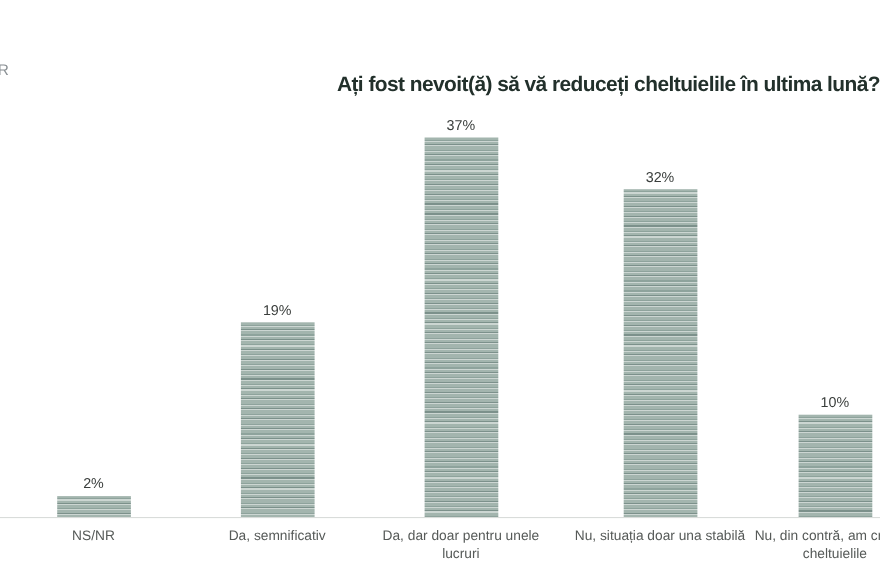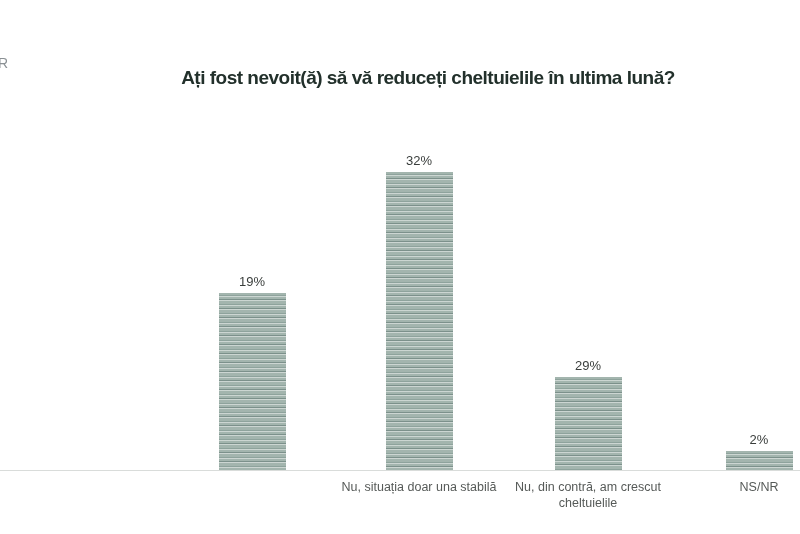--- a/index.html
+++ b/index.html
@@ -31,21 +31,21 @@
     left:-2px;
     top:55px;
     font-size:14px;
     color:var(--watermark-color);
   }
   .chart-title{
     position:absolute;
     left:56px;
     right:0;
     top:54px;
-    text-align:center;
+    text-align:right;
     font-size:19px;
     font-weight:bold;
     letter-spacing:-0.5px;
     color:var(--title-color);
     white-space:nowrap;
   }
   .axis-baseline{
     position:absolute;
     left:0;
     right:0;
@@ -58,21 +58,21 @@
     bottom:64px;            
     width:170px;
     display:flex;
     flex-direction:column;
     align-items:center;
     justify-content:flex-end;
   }
   .bar-group:nth-of-type(1){left:-4px;}
   .bar-group:nth-of-type(2){left:167px;align-items:center;}
   .bar-group:nth-of-type(3){left:334px;}
-  .bar-group:nth-of-type(4){left:503px;}
+  .bar-group:nth-of-type(4){left:515px;}
   .bar-group:nth-of-type(5){left:674px;}
   .bar-value{
     font-size:13px;
     color:var(--value-label-color);
     margin-bottom:4px;
   }
   .bar{
     width:67px;
     background:repeating-linear-gradient(180deg,
       var(--bar-mid)   0px, var(--bar-mid)   2px,
@@ -103,31 +103,37 @@
 
   <span class="watermark">R</span>
 
   <h1 class="chart-title">Ați fost nevoit(ă) să vă reduceți cheltuielile în ultima lună?</h1>
 
   <div class="axis-baseline"></div>
 
   <div class="bar-group">
     <div class="bar-value">19%</div>
     <div class="bar" style="height: 177.1px;"></div>
+    <div class="bar-label"><span>Da, semnificativ</span></div>
   </div>
 
+  <div class="bar-group">
+    <div class="bar-value">37%</div>
+    <div class="bar" style="height: 344.8px;"></div>
+    <div class="bar-label"><span>Da, dar doar pentru unele</span><br><span>lucruri</span></div>
+  </div>
 
   <div class="bar-group">
     <div class="bar-value">32%</div>
     <div class="bar" style="height: 298.2px;"></div>
     <div class="bar-label"><span>Nu, situația doar una stabilă</span></div>
   </div>
 
   <div class="bar-group">
-    <div class="bar-value">29%</div>
+    <div class="bar-value">10%</div>
     <div class="bar" style="height: 93.2px;"></div>
     <div class="bar-label"><span>Nu, din contră, am crescut</span><br><span>cheltuielile</span></div>
   </div>
 
   <div class="bar-group">
     <div class="bar-value">2%</div>
     <div class="bar" style="height: 18.6px;"></div>
     <div class="bar-label"><span>NS/NR</span></div>
   </div>
 

